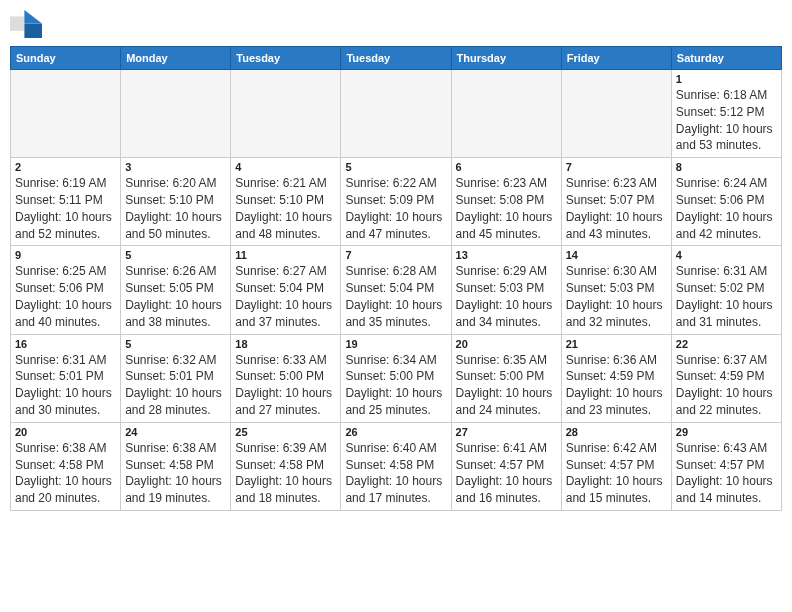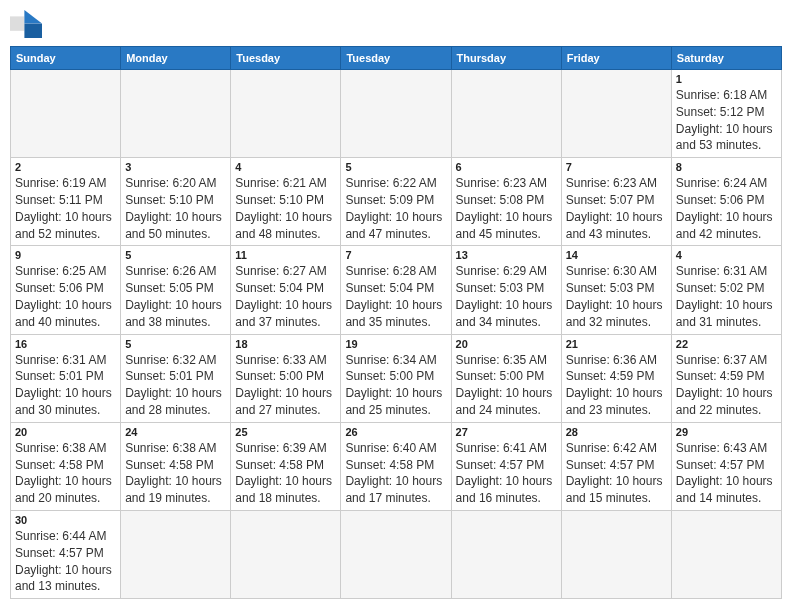--- a/index.html
+++ b/index.html
@@ -257,27 +257,15 @@
           </td>
           <td>
             <span class="day-number">28</span>
             <div class="day-info">Sunrise: 6:42 AM<br>Sunset: 4:57 PM<br>Daylight: 10 hours and 15 minutes.</div>
           </td>
           <td>
             <span class="day-number">29</span>
             <div class="day-info">Sunrise: 6:43 AM<br>Sunset: 4:57 PM<br>Daylight: 10 hours and 14 minutes.</div>
           </td>
         </tr>
-        <tr class="last-row">
-          <td class="has-content">
-            <span class="day-number">30</span>
-            <div class="day-info">Sunrise: 6:44 AM<br>Sunset: 4:57 PM<br>Daylight: 10 hours and 13 minutes.</div>
-          </td>
-          <td class="empty">&nbsp;</td>
-          <td class="empty">&nbsp;</td>
-          <td class="empty">&nbsp;</td>
-          <td class="empty">&nbsp;</td>
-          <td class="empty">&nbsp;</td>
-          <td class="empty">&nbsp;</td>
-        </tr>
       </tbody>
   </table>
 </div>
 
 </body></html>

